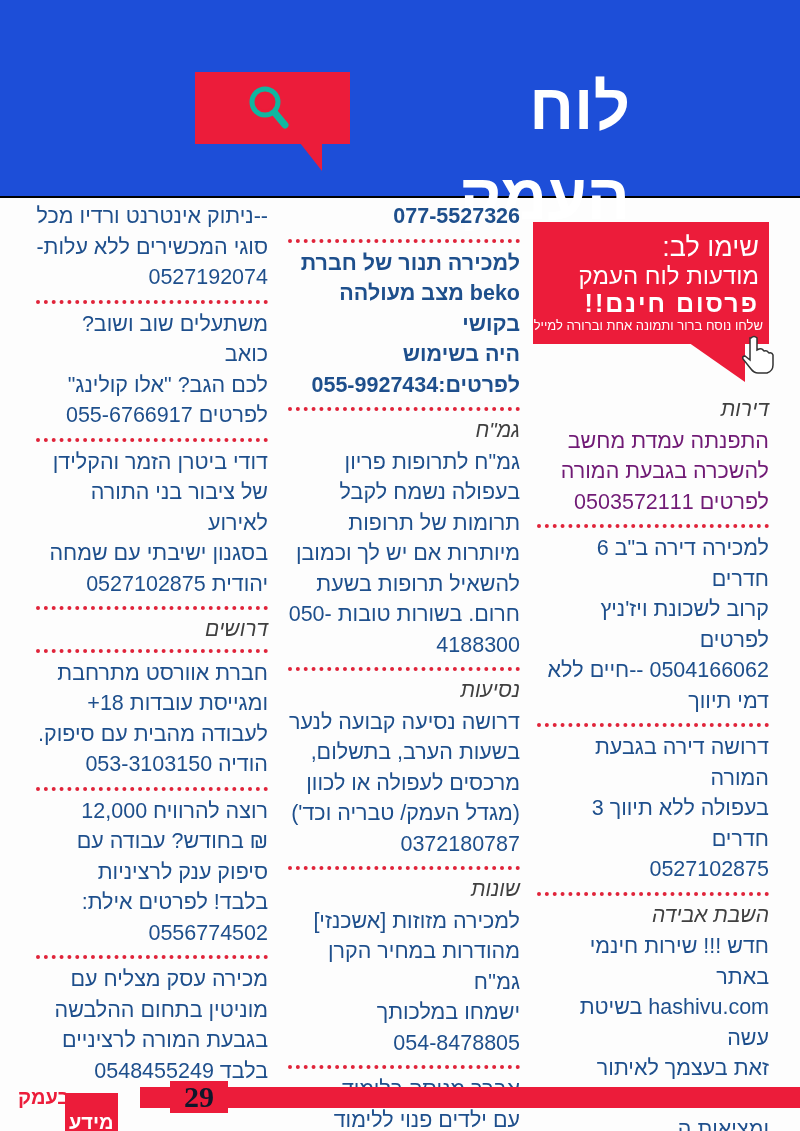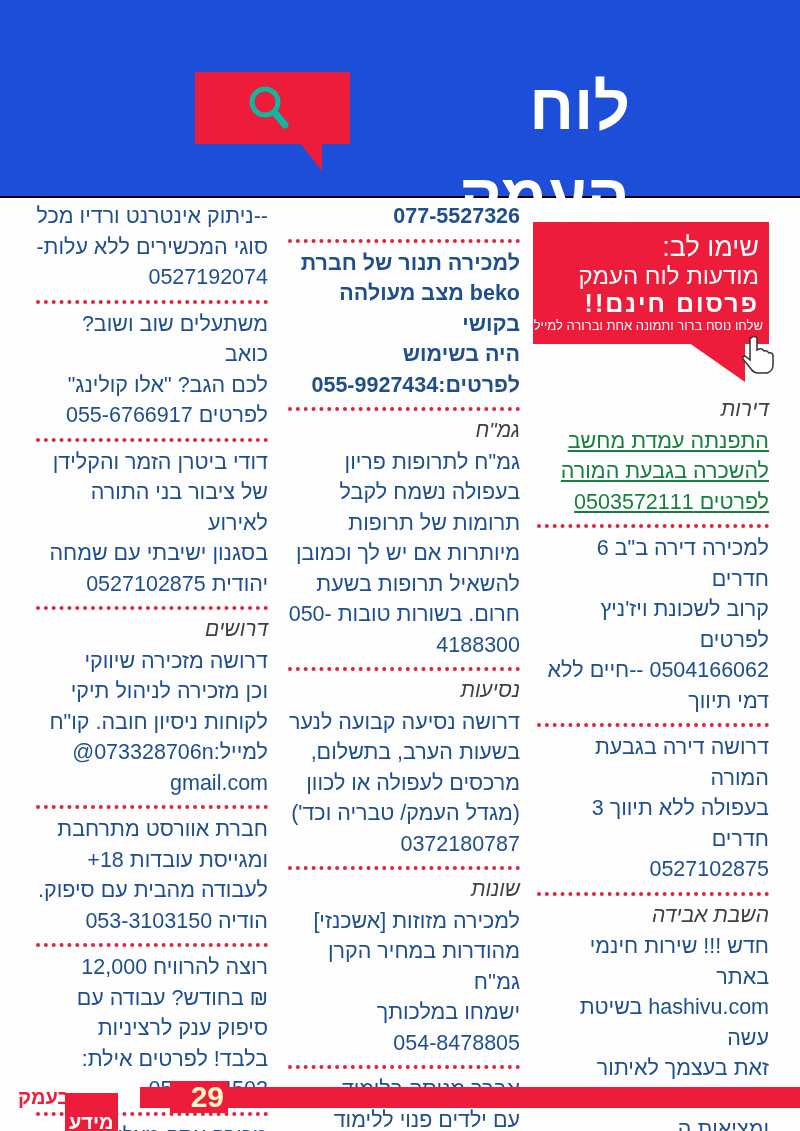--- a/index.html
+++ b/index.html
@@ -7,33 +7,33 @@
   .header{position:absolute;left:0;top:0;width:800px;height:196px;background:#1d4ed8;border-bottom:2px solid #000000;}
   .bubble{position:absolute;left:195px;top:72px;width:155px;height:72px;background:#ec1c3a;}
   .bubble-tail{position:absolute;left:300px;top:143px;width:0;height:0;border-left:22px solid transparent;border-right:0 solid transparent;border-top:28px solid #ec1c3a;}
   .mag{position:absolute;left:248px;top:85px;width:42px;height:46px;}
   .title{position:absolute;left:365px;top:62px;width:265px;height:90px;color:#fff;font-family:"Liberation Sans",sans-serif;font-weight:bold;font-size:64px;line-height:90px;text-align:right;direction:rtl;}
   .col{position:absolute;top:200px;direction:rtl;text-align:right;color:#1e4f8c;font-family:"Liberation Sans",sans-serif;font-size:21.5px;line-height:30.5px;}
   .col.c1{left:537px;width:232px;}
   .col.c2{left:288px;width:232px;}
   .col.c3{left:36px;width:232px;}
   .ad{padding:1px 0 3px 0;white-space:pre-line;}
-  .ad.red{color:#15803d;text-decoration:underline;}
+  .ad.red{color:#701a75;}
   .ad.bold{font-weight:bold;}
   .cat{color:#404040;font-size:21px;font-style:italic;}
   .div{height:0;border-top:4px dotted #e0243a;margin:4px 0 4px 0;}
   .notice{position:relative;width:232px;height:118px;background:#ec1c3a;color:#fff;margin-top:22px;text-align:right;direction:rtl;padding:2px;}
   .notice .l1{position:absolute;right:10px;top:10px;font-size:27px;line-height:30px;}
   .notice .l2{position:absolute;right:10px;top:40px;font-size:24px;line-height:28px;}
   .notice .l3{position:absolute;right:10px;top:66px;font-size:25px;line-height:30px;font-weight:bold;letter-spacing:2px;}
   .notice .l4{position:absolute;right:6px;top:97px;font-size:13px;line-height:14px;white-space:nowrap;}
   .notice-tail{position:absolute;right:24px;top:118px;width:0;height:0;border-left:60px solid transparent;border-top:42px solid #ec1c3a;}
   .hand{position:absolute;left:208px;top:112px;width:34px;height:40px;}
   .footer-bar{position:absolute;left:140px;top:1087px;width:660px;height:21px;background:#ec1c3a;}
-  .page-num{position:absolute;left:170px;top:1081px;color:#fef9c3;font-family:Liberation Sans, sans-serif;font-weight:bold;font-size:30px;line-height:32px;width:50px;text-align:right;background:#ec1c3a;padding:0 4px;}
+  .page-num{position:absolute;left:170px;top:1081px;color:#0f172a;font-family:Liberation Serif, serif;font-weight:bold;font-size:30px;line-height:32px;width:50px;text-align:center;background:#ec1c3a;padding:0 4px;}
   .logo{position:absolute;left:18px;top:1084px;height:28px;direction:rtl;font-family:"Liberation Sans",sans-serif;font-weight:bold;font-size:20px;line-height:26px;}
   .logo .box{position:absolute;left:47px;top:9px;background:#ec1c3a;color:#fff;padding:16px 4px;height:34px;}
   .logo .txt{position:absolute;left:0;top:0;color:#ec1c3a;}
   .logo .ltail{position:absolute;left:88px;top:26px;width:0;height:0;border-left:5px solid transparent;border-right:5px solid transparent;border-top:10px solid #ec1c3a;}
 </style>
 </head>
 <body>
 
 <div class="header">
   <div class="bubble"></div>
@@ -129,25 +129,20 @@
   <div class="ad">משתעלים שוב ושוב? כואב
 לכם הגב? "אלו קולינג"
 לפרטים 055-6766917</div>
   <div class="div"></div>
   <div class="ad">דודי ביטרן הזמר והקלידן
 של ציבור בני התורה לאירוע
 בסגנון ישיבתי עם שמחה
 יהודית 0527102875</div>
   <div class="div"></div>
   <div class="cat">דרושים</div>
-  <div class="ad">דרושה מזכירה שיווקי
-וכן מזכירה לניהול תיקי
-לקוחות ניסיון חובה. קו"ח
-למייל:073328706n@
-gmail.com</div>
   <div class="div"></div>
   <div class="ad">חברת אוורסט מתרחבת
 ומגייסת עובדות 18+
 לעבודה מהבית עם סיפוק.
 הודיה 053-3103150</div>
   <div class="div"></div>
   <div class="ad">רוצה להרוויח 12,000
 ₪ בחודש? עבודה עם
 סיפוק ענק לרציניות
 בלבד! לפרטים אילת:

